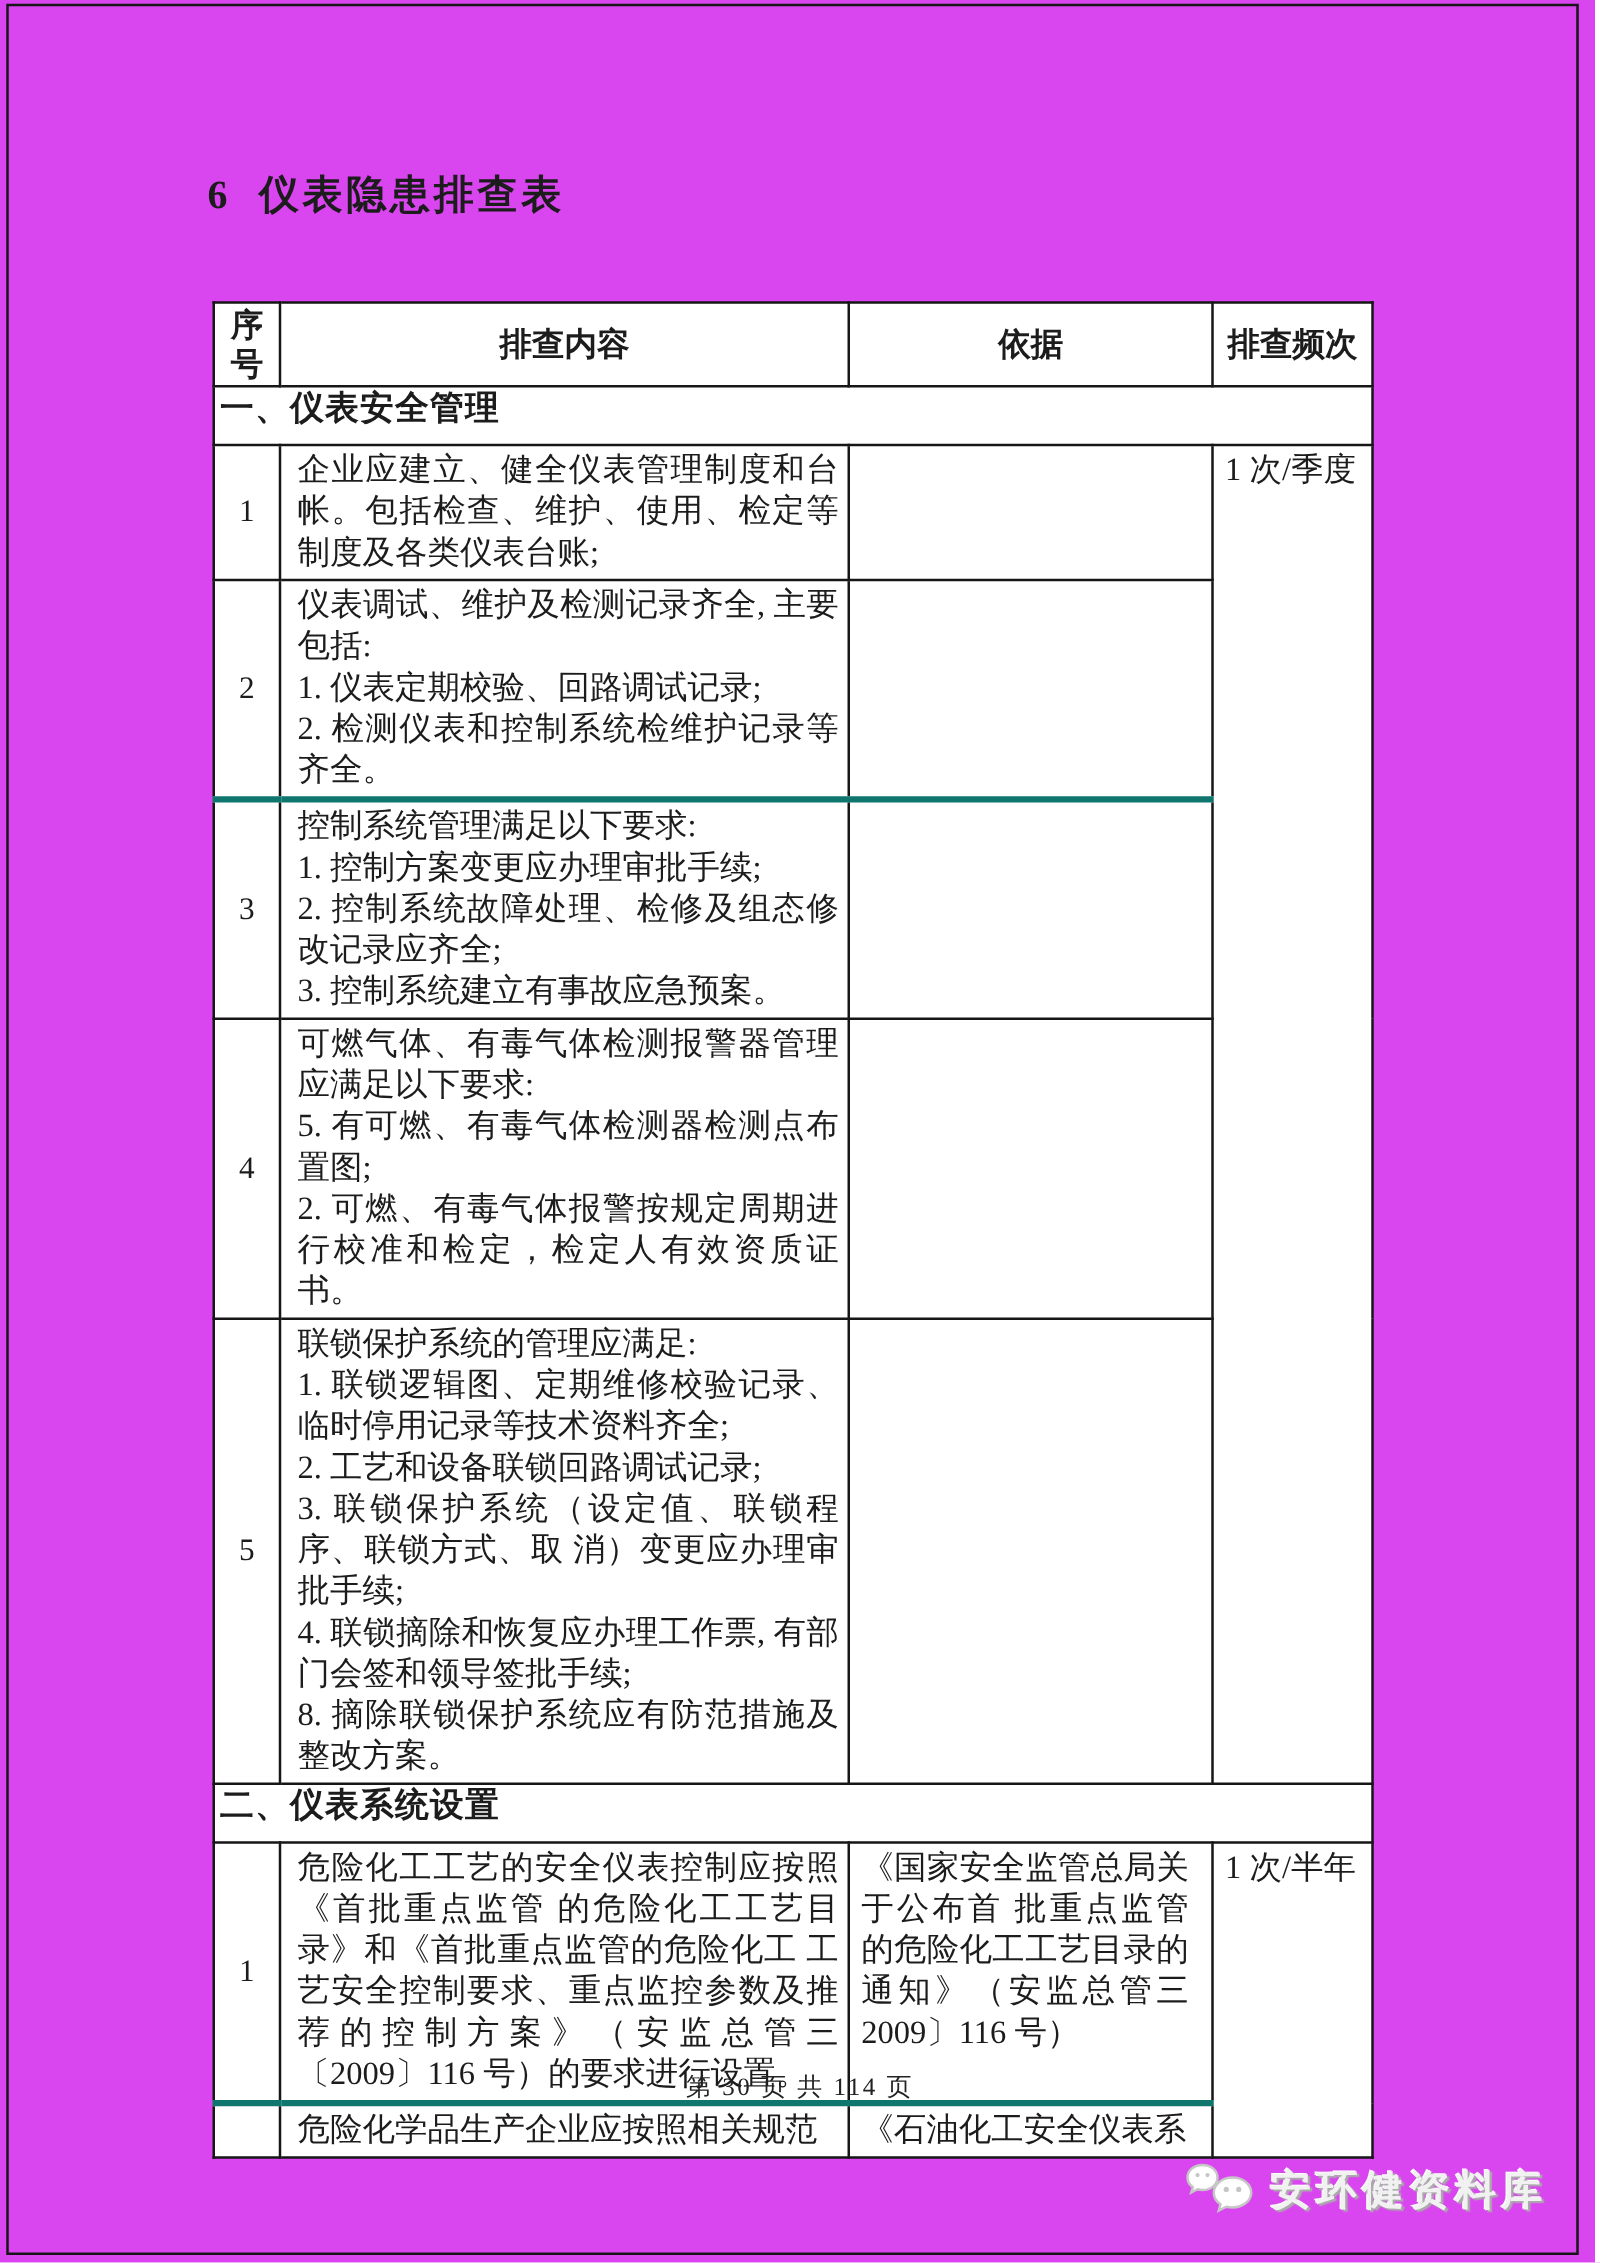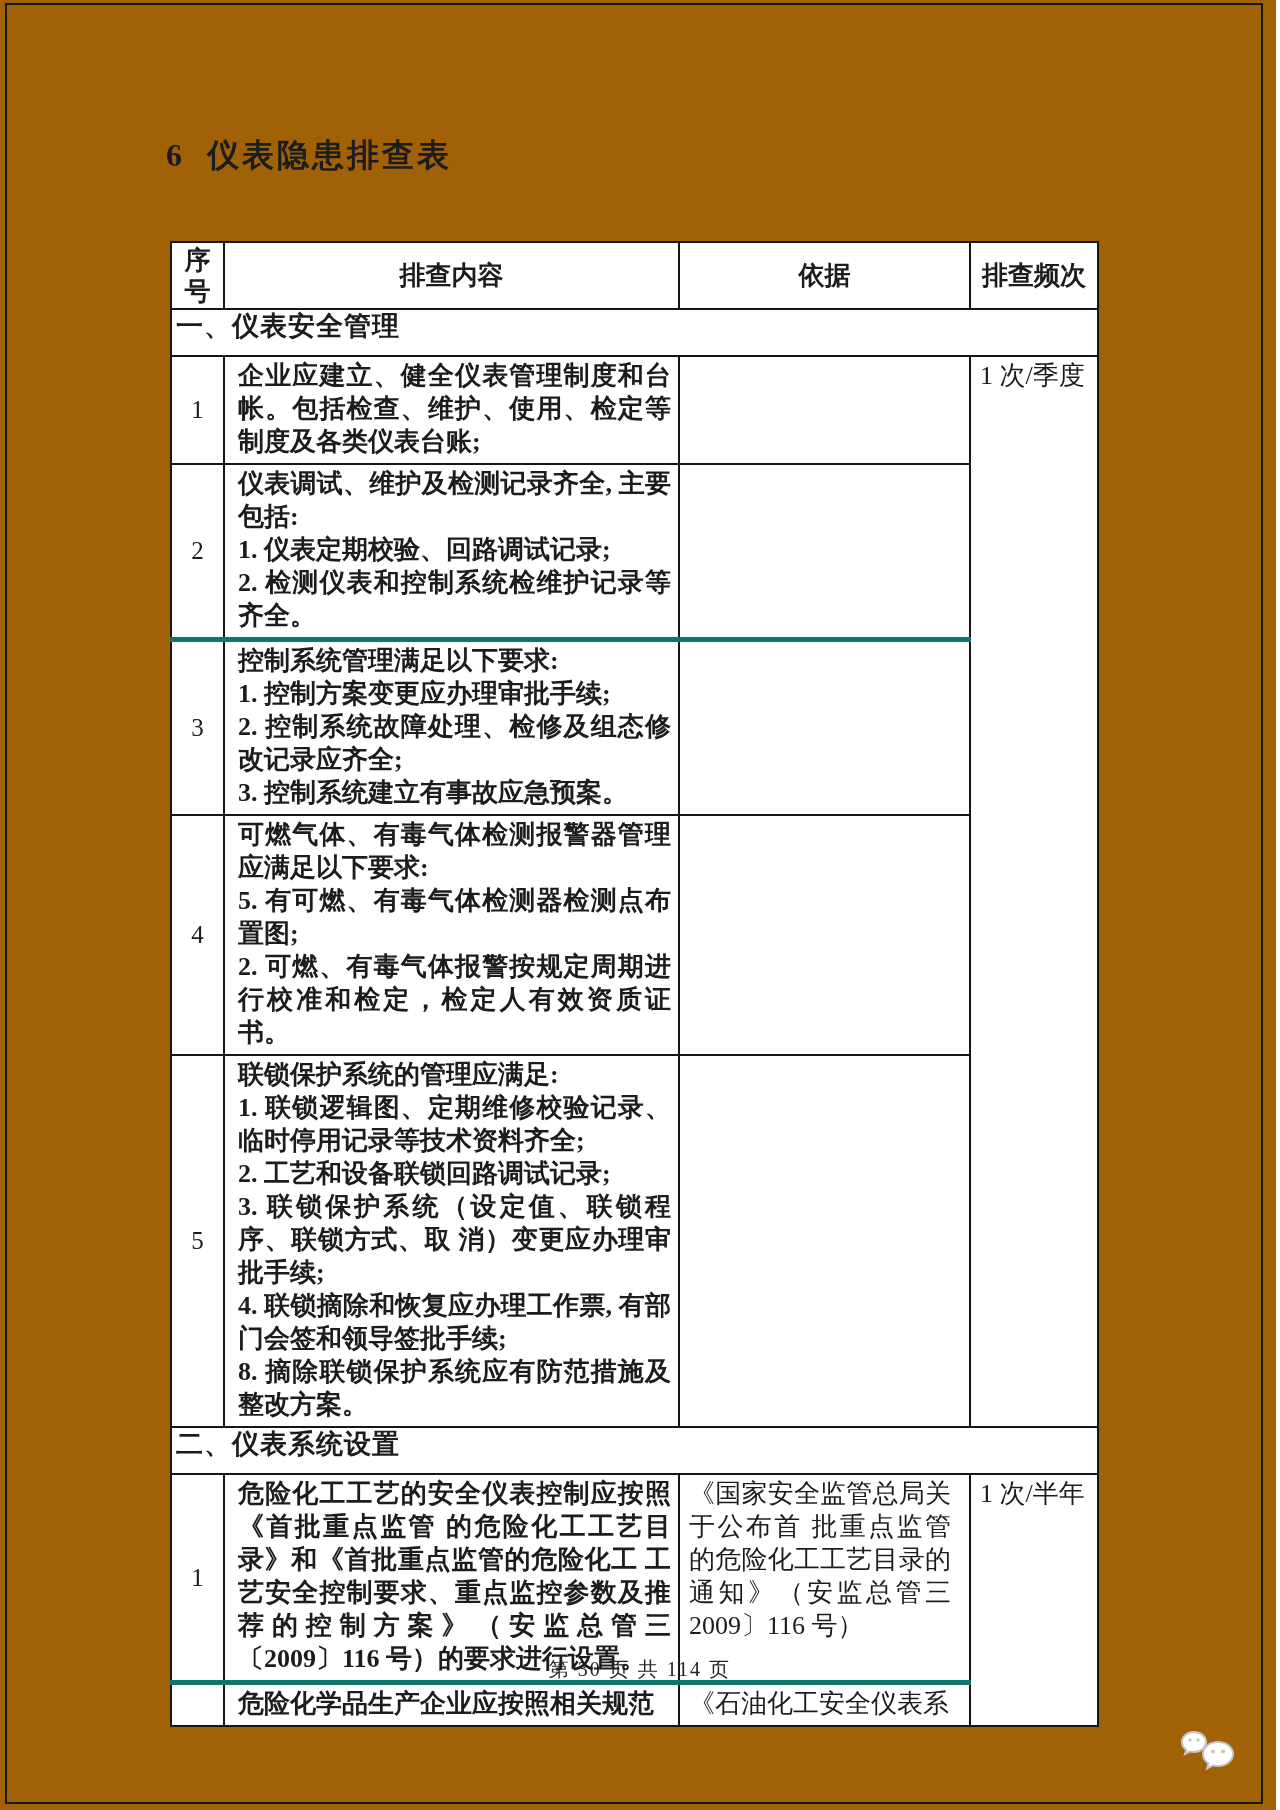--- a/index.html
+++ b/index.html
@@ -6,21 +6,21 @@
   html,body { background:#ffffff; }
   body {
     width:1280px; height:1810px;
     font-family:"Liberation Serif","DejaVu Serif",serif;
     color:#1c1c1c;
     position:relative;
   }
   .page {
     position:absolute; inset:0;
     width:1276px; height:1810px;
-    background:#a16207;
+    background:#d946ef;
     overflow:hidden;
   }
   .frame {
     position:absolute;
     left:5px; top:3px; right:13px; bottom:6px;
     border:2px solid #161616;
     pointer-events:none;
   }
   .title {
     position:absolute;
@@ -66,21 +66,20 @@
     text-align:center;
     vertical-align:middle;
     font-size:25px;
     line-height:30px;
     padding:2px 1px;
   }
   td.cell-content {
     line-height:33px;
     text-align:justify;
     padding:2px 7px 5px 13px;
-    font-weight:bold;
   }
   td.cell-basis {
     line-height:33px;
     text-align:justify;
     padding:2px 18px 5px 9px;
   }
   td.cell-freq {
     line-height:33px;
     padding:2px 4px 2px 9px;
   }
@@ -216,14 +215,15 @@
         <path d="M14 3 C7 3 2 7.5 2 13 C2 16.2 3.7 19 6.3 20.8 L5 25 L10 22.4 C11.3 22.8 12.6 23 14 23 C21 23 26 18.5 26 13 C26 7.5 21 3 14 3 Z"></path>
         <path d="M38 13 C29.7 13 23 18.4 23 25 C23 28.8 25.1 32.2 28.4 34.4 L27 39.5 L33 36.4 C34.6 36.9 36.2 37 38 37 C46.3 37 53 31.6 53 25 C53 18.4 46.3 13 38 13 Z"></path>
       </g>
       <g fill="#c6c6c6">
         <circle cx="10" cy="11" r="1.7"></circle>
         <circle cx="18" cy="11" r="1.7"></circle>
         <circle cx="33" cy="22.5" r="2.1"></circle>
         <circle cx="43" cy="22.5" r="2.1"></circle>
       </g>
     </svg>
+    <span class="wm-text">安环健资料库</span>
   </div>
 </div>
 
 </body></html>

